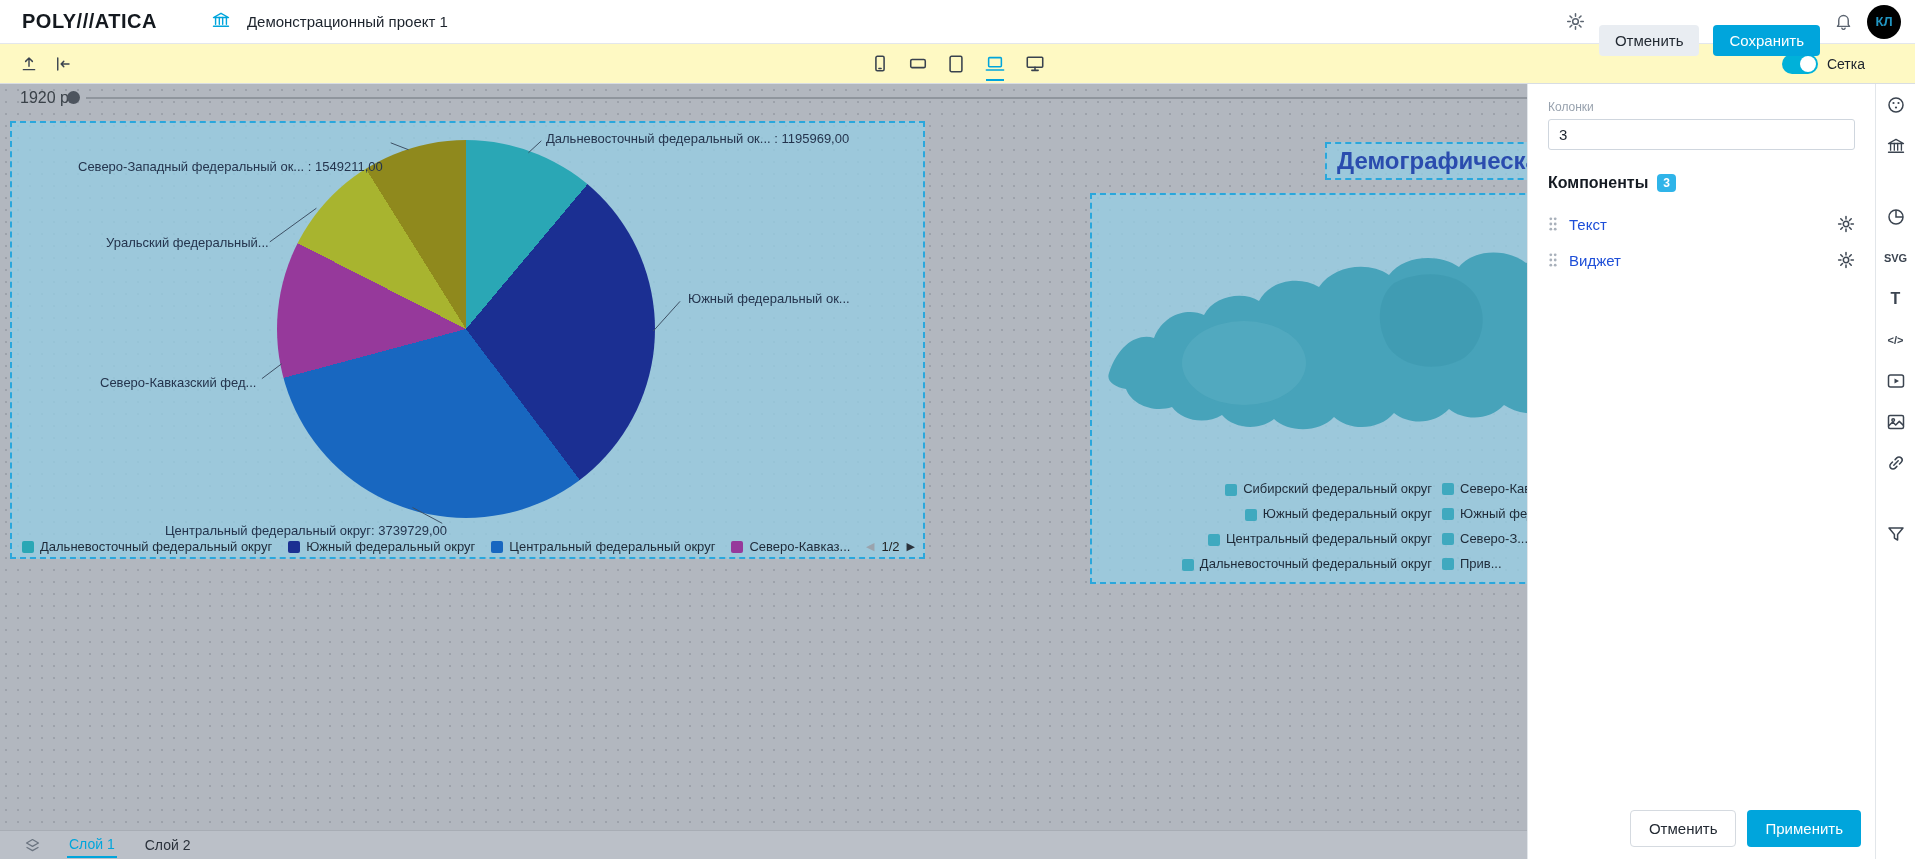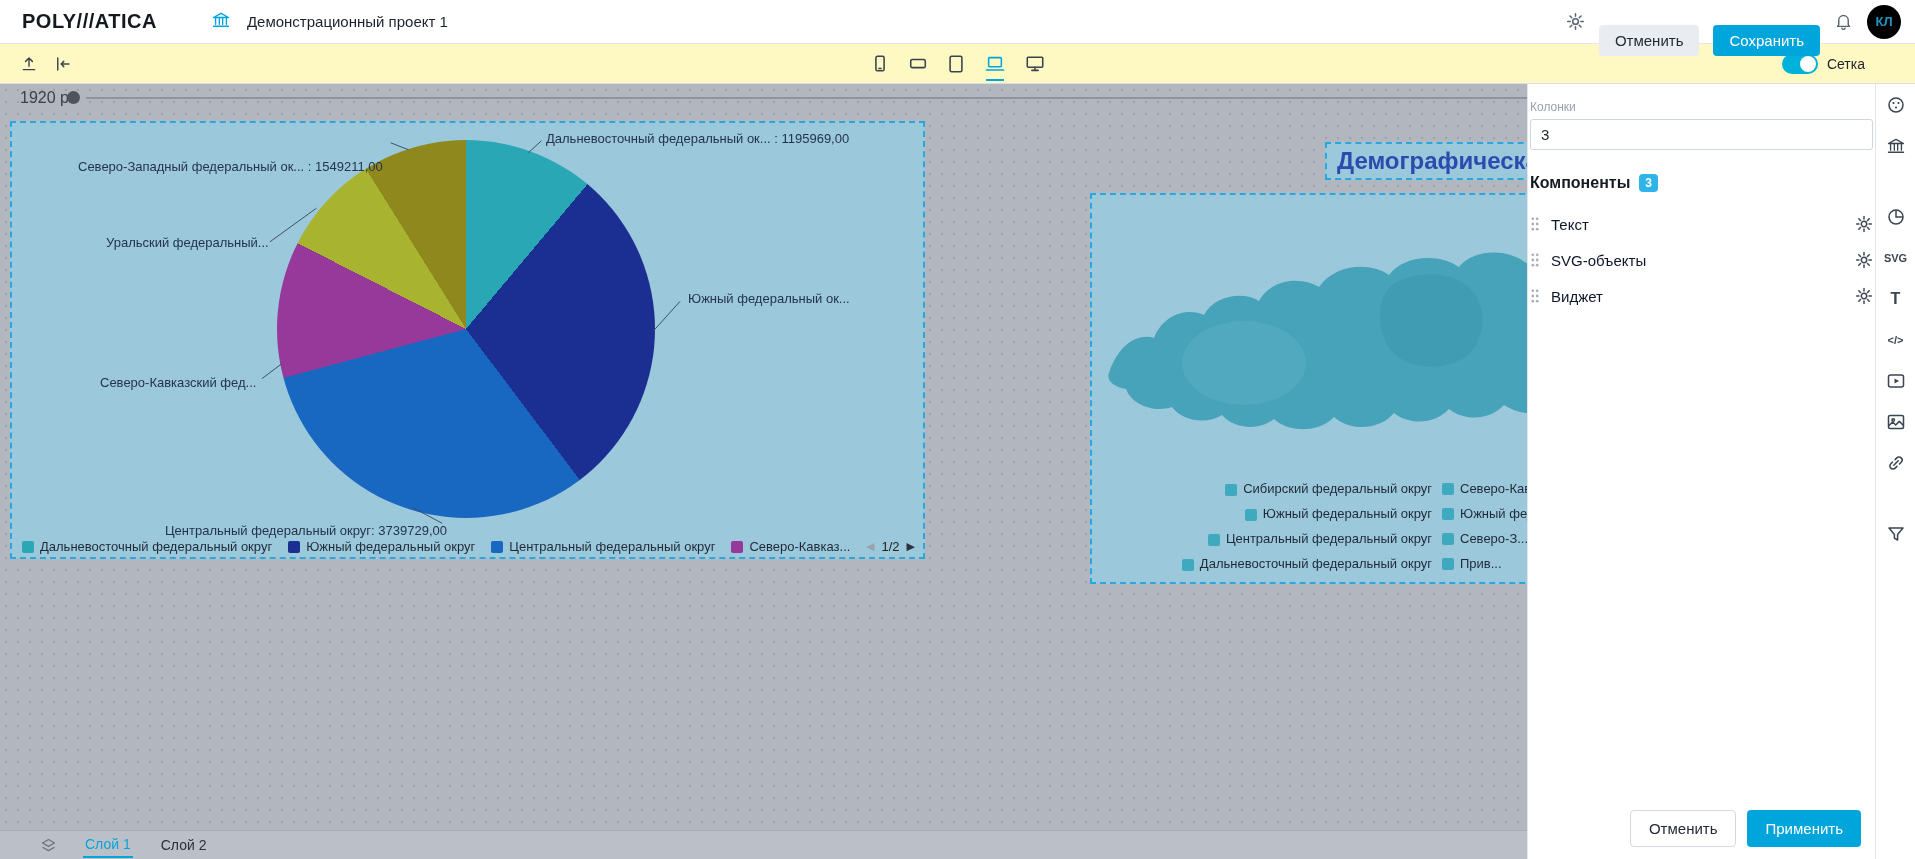--- a/index.html
+++ b/index.html
@@ -69,39 +69,39 @@
   .title-widget { left:1325px; top:58px; width:300px; height:38px; display:flex; align-items:center;
     padding:0 10px; font-size:24px; font-weight:bold; color:#2a4cae; white-space:nowrap; }
   .map-widget { left:1090px; top:109px; width:525px; height:391px; }
   .map-svg { position:absolute; left:2px; top:8px; }
   .map-legend { position:absolute; left:10px; bottom:4px; font-size:13px; color:#1e2a38; width:760px; }
   .map-legend-row { display:flex; align-items:center; gap:10px; height:21px; margin-bottom:4px; }
   .map-legend-cell { display:flex; align-items:center; gap:6px; white-space:nowrap; }
   .map-legend-cell.first { width:330px; justify-content:flex-end;align-items:flex-end; }
 
   .layers-bar { position:absolute; left:0; right:0; bottom:0; height:29px; background:#bbc0c8;
-    border-top:1px solid #a8adb5; display:flex; align-items:center; gap:26px; padding-left:40px; z-index:2; }
+    border-top:1px solid #a8adb5; display:flex; align-items:center; gap:26px; padding-left:24px; z-index:2; }
   .layer-tab { font-size:14px; color:#2a313b; cursor:pointer; padding:4px 2px; background:none; border:none;
     font-family:inherit; }
   .layer-tab.active { color:#00a5dc; border-bottom:2px solid #00a5dc; }
 
   
   .panel { position:absolute; left:1527px; top:84px; width:348px; height:775px; background:#ffffff;
-    border-left:1px solid #e2e6ea; z-index:20; padding:16px 2px; }
+    border-left:1px solid #e2e6ea; z-index:20; padding:16px 20px; }
   .field-label { font-size:12px; color:#98a2ae; display:block; margin-bottom:5px; }
   .field-input { width:100%; height:31px; border:1px solid #cfd6de; border-radius:3px; padding:4px 10px;
     font-size:15px; color:#1d2530; font-family:inherit; }
   .comp-header { margin-top:24px; display:flex; align-items:center; gap:9px; }
   .comp-title { font-size:16px; font-weight:bold; color:#141a22; }
   .badge { background:#2fb4e9; color:#ffffff; font-size:12px; font-weight:bold; border-radius:4px;
     padding:2px 6px; }
   .components-list { margin-top:14px; }
   .comp-row { display:flex; align-items:center; gap:11px; height:36px; cursor:pointer; }
   .comp-row .drag { color:#a9b1bb; display:flex; cursor:grab; }
-  .comp-label { font-size:15px; color:#0f172a; }
+  .comp-label { font-size:15px; color:#1d4ed8; }
   .comp-gear { margin-left:auto; color:#3f4854; display:flex; cursor:pointer; }
   .panel-footer { position:absolute; right:14px; bottom:12px; display:flex; gap:11px; }
   .panel-footer .btn { padding:9px 18px; font-size:15px; }
 
   
   .rail { position:absolute; left:1875px; top:84px; width:40px; height:775px; background:#ffffff;
     border-left:1px solid #e2e6ea; z-index:21; display:flex; flex-direction:column; align-items:center;
     padding-top:9px; }
   .rail-btn { background:none; border:none; color:#3b4450; cursor:pointer; display:flex; align-items:center;
     justify-content:center; width:28px; height:24px; margin-bottom:17px; font-family:inherit; }
@@ -348,39 +348,20 @@
           <span class="drag">
             <svg width="10" height="16" viewBox="0 0 10 16" fill="currentColor">
               <circle cx="2.8" cy="2.8" r="1.4"></circle>
               <circle cx="7.2" cy="2.8" r="1.4"></circle>
               <circle cx="2.8" cy="8" r="1.4"></circle>
               <circle cx="7.2" cy="8" r="1.4"></circle>
               <circle cx="2.8" cy="13.2" r="1.4"></circle>
               <circle cx="7.2" cy="13.2" r="1.4"></circle>
             </svg>
           </span>
-          <span class="comp-label">SVG-объекты</span>
-          <span class="comp-gear">
-            <svg width="18" height="18" viewBox="0 0 20 20" fill="none" stroke="currentColor" stroke-width="1.7" stroke-linecap="round">
-              <circle cx="10" cy="10" r="3"></circle>
-              <path d="M10 1.8v2.6M10 15.6v2.6M1.8 10h2.6M15.6 10h2.6M4.2 4.2l1.9 1.9M13.9 13.9l1.9 1.9M15.8 4.2l-1.9 1.9M6.1 13.9l-1.9 1.9"></path>
-            </svg>
-          </span>
-        </div>
-        <div class="comp-row">
-          <span class="drag">
-            <svg width="10" height="16" viewBox="0 0 10 16" fill="currentColor">
-              <circle cx="2.8" cy="2.8" r="1.4"></circle>
-              <circle cx="7.2" cy="2.8" r="1.4"></circle>
-              <circle cx="2.8" cy="8" r="1.4"></circle>
-              <circle cx="7.2" cy="8" r="1.4"></circle>
-              <circle cx="2.8" cy="13.2" r="1.4"></circle>
-              <circle cx="7.2" cy="13.2" r="1.4"></circle>
-            </svg>
-          </span>
           <span class="comp-label">Виджет</span>
           <span class="comp-gear">
             <svg width="18" height="18" viewBox="0 0 20 20" fill="none" stroke="currentColor" stroke-width="1.7" stroke-linecap="round">
               <circle cx="10" cy="10" r="3"></circle>
               <path d="M10 1.8v2.6M10 15.6v2.6M1.8 10h2.6M15.6 10h2.6M4.2 4.2l1.9 1.9M13.9 13.9l1.9 1.9M15.8 4.2l-1.9 1.9M6.1 13.9l-1.9 1.9"></path>
             </svg>
           </span>
         </div>
       </div>
     <div class="panel-footer">

